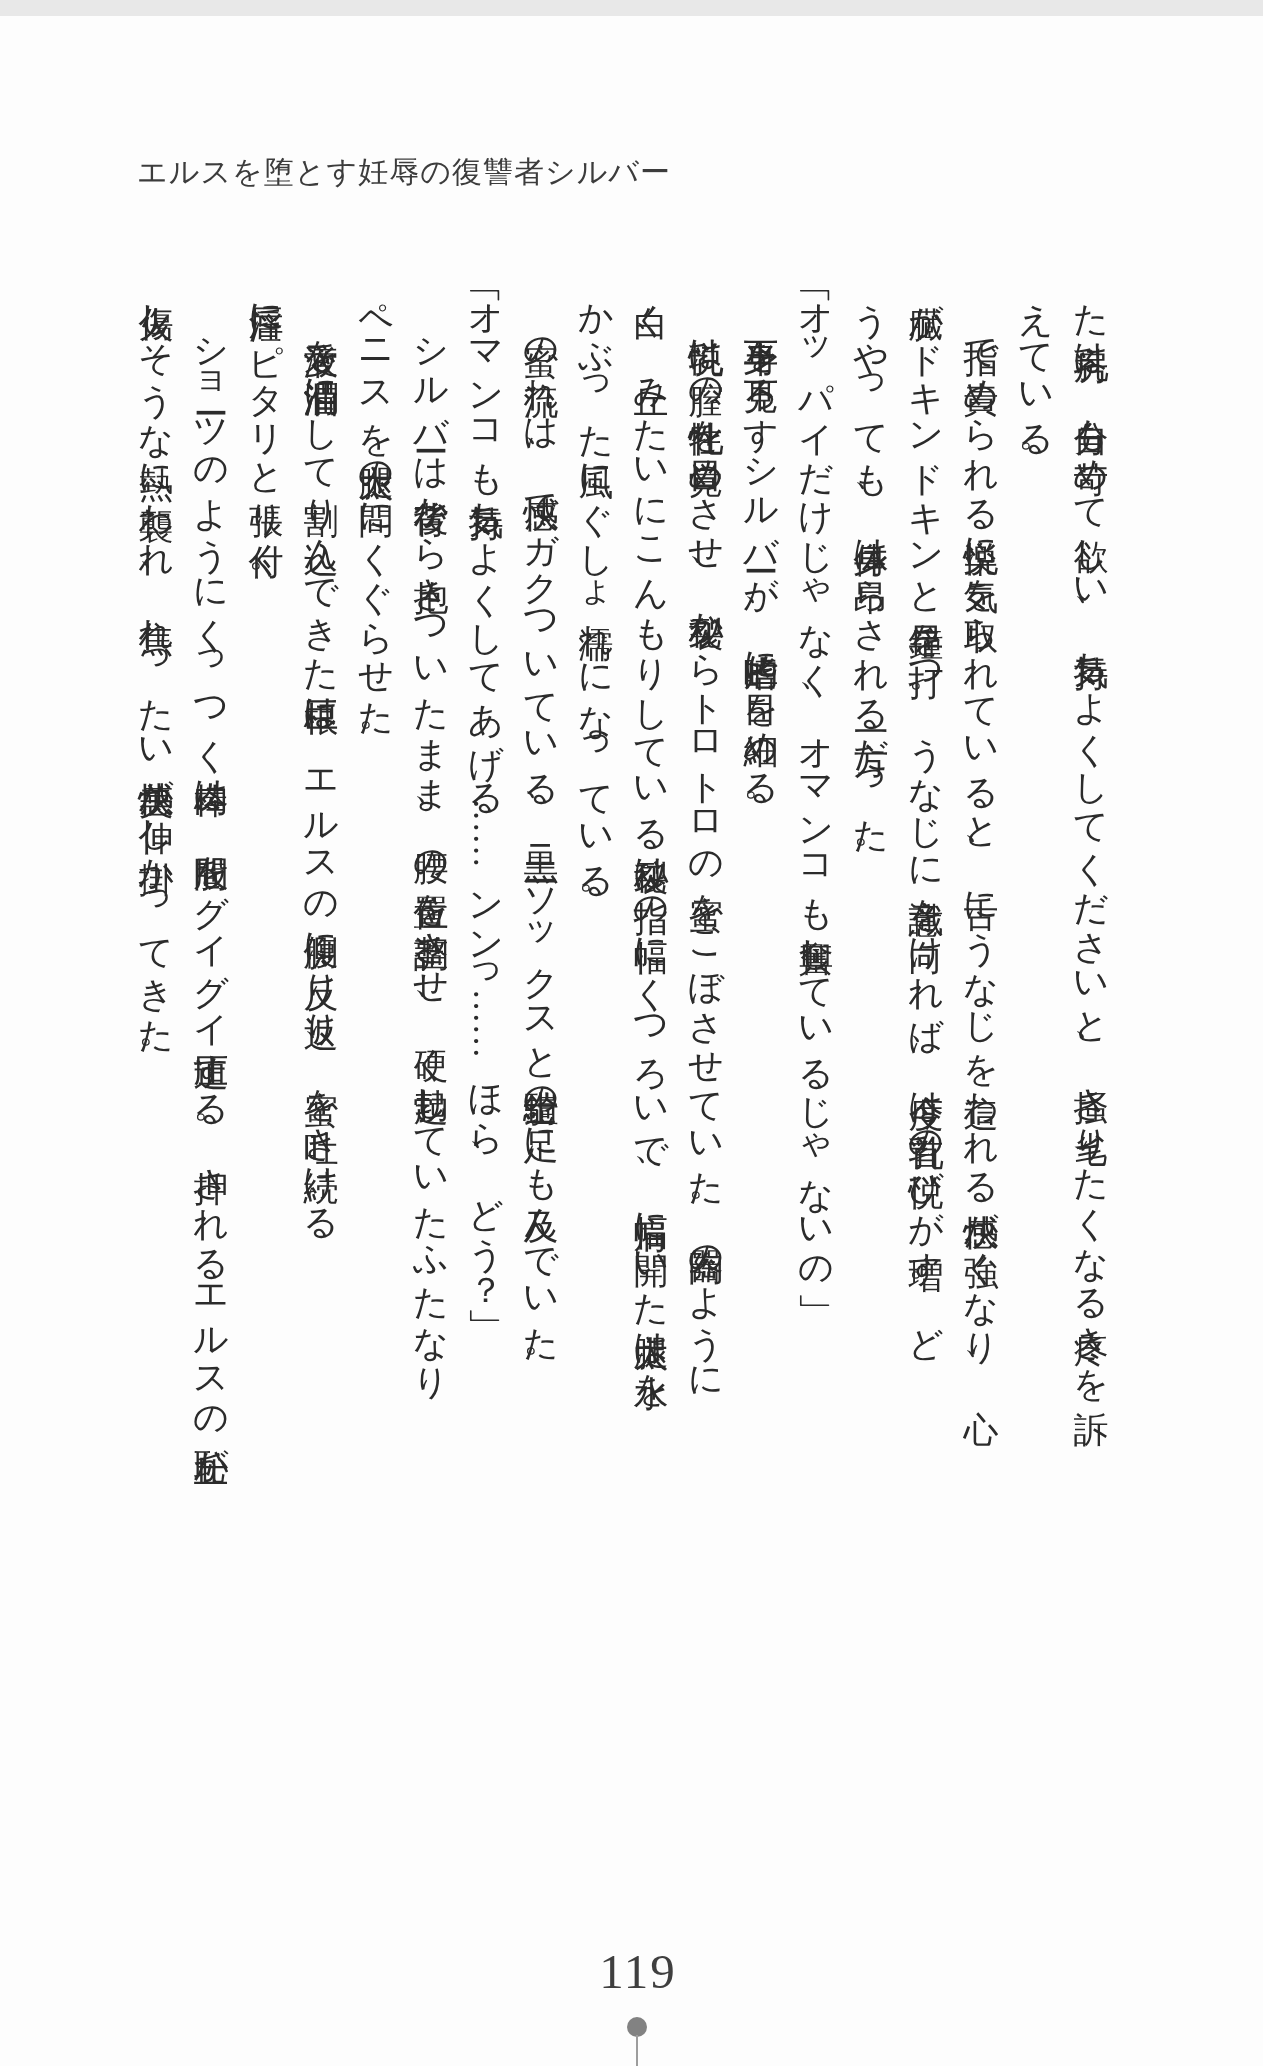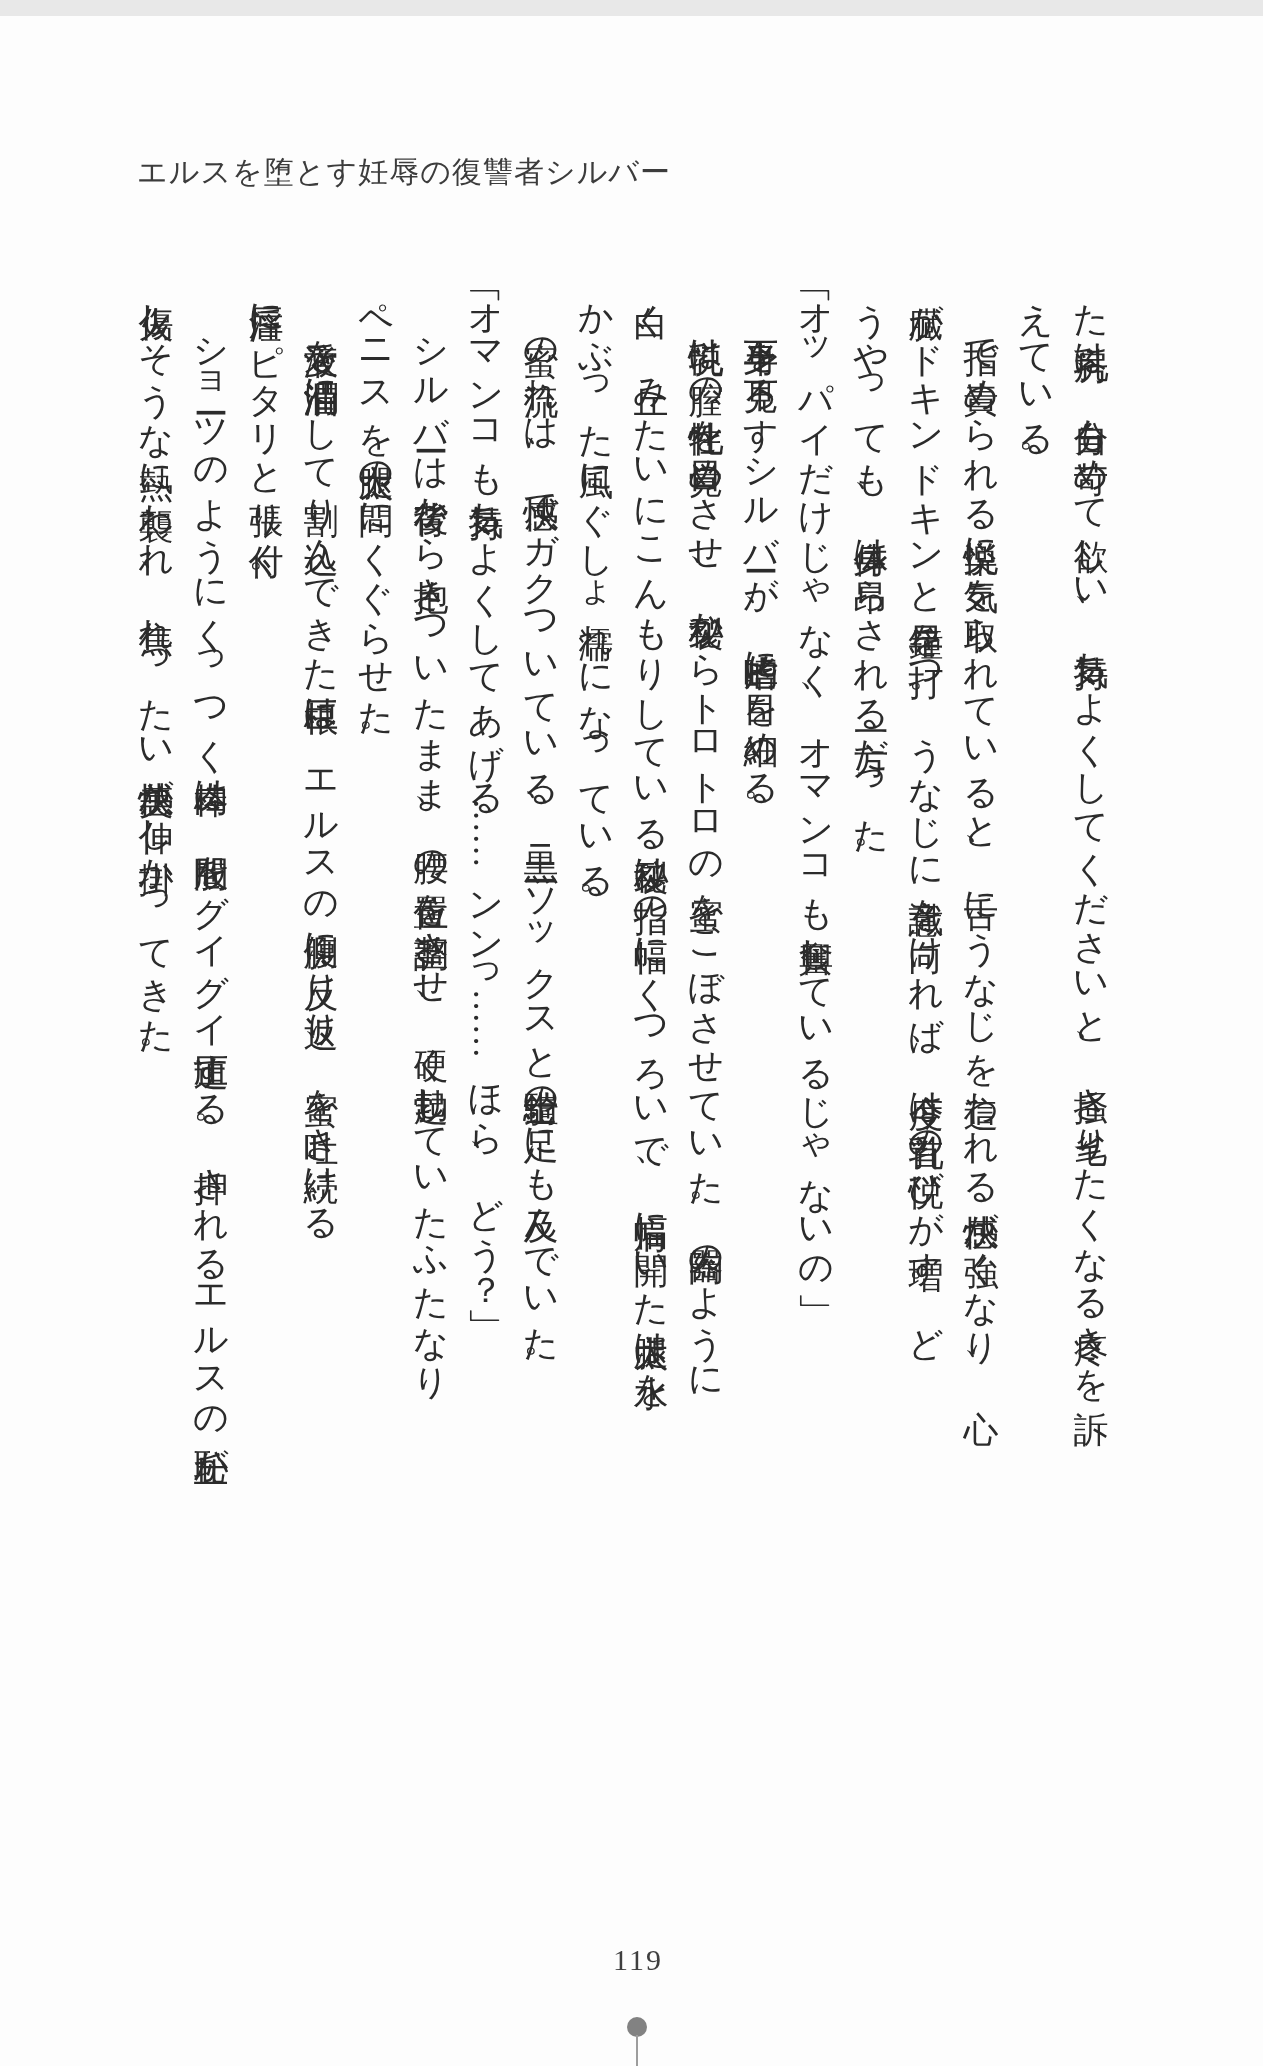--- a/index.html
+++ b/index.html
@@ -35,21 +35,21 @@
     letter-spacing:0;
   }
   .col{
     white-space:nowrap;
   }
   .page-number{
     position:absolute;
     left:638px;
     top:1927px;
     transform:translateX(-50%);
-    font-size:30px;
+    font-size:49px;
     letter-spacing:2px;
     color:#3f3f3f;
   }
   .footer-dot{
     position:absolute;
     left:627px;
     top:2001px;
     width:20px;
     height:20px;
     border-radius:50%;

